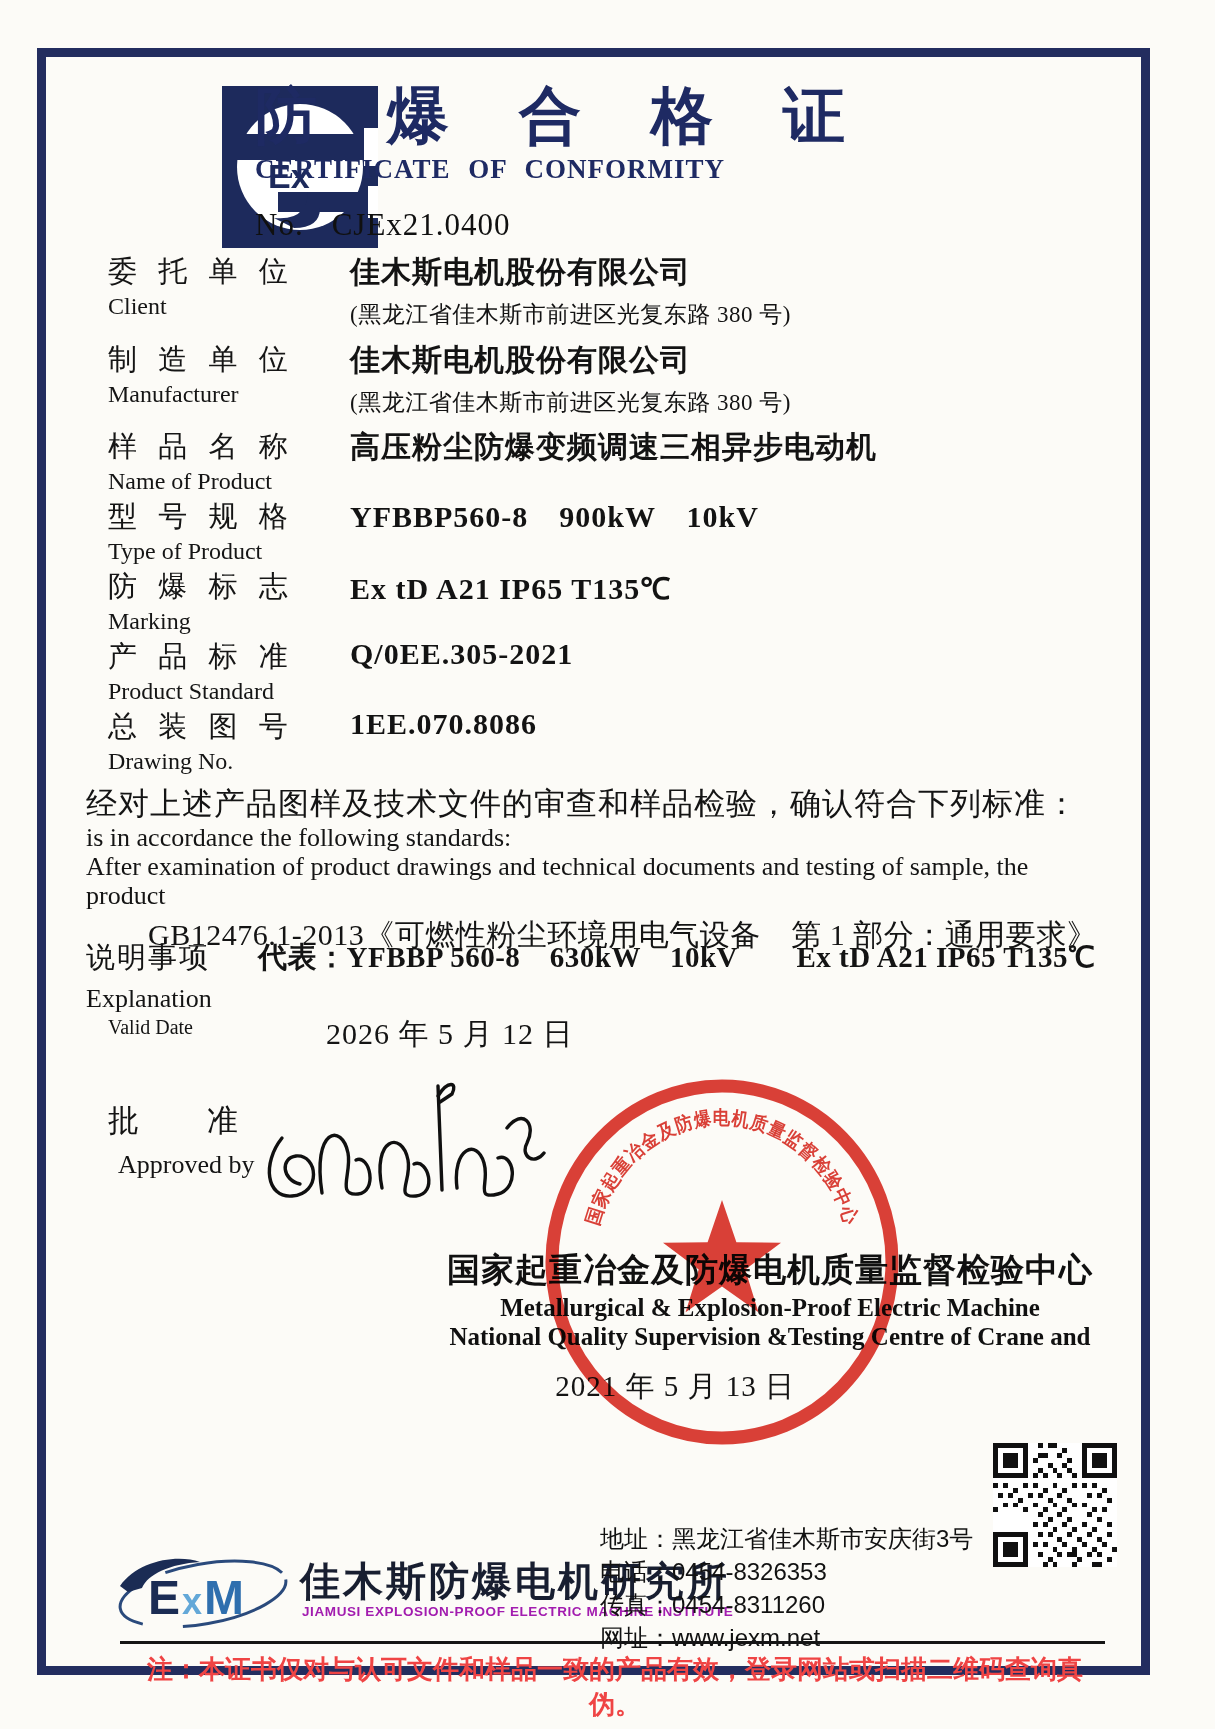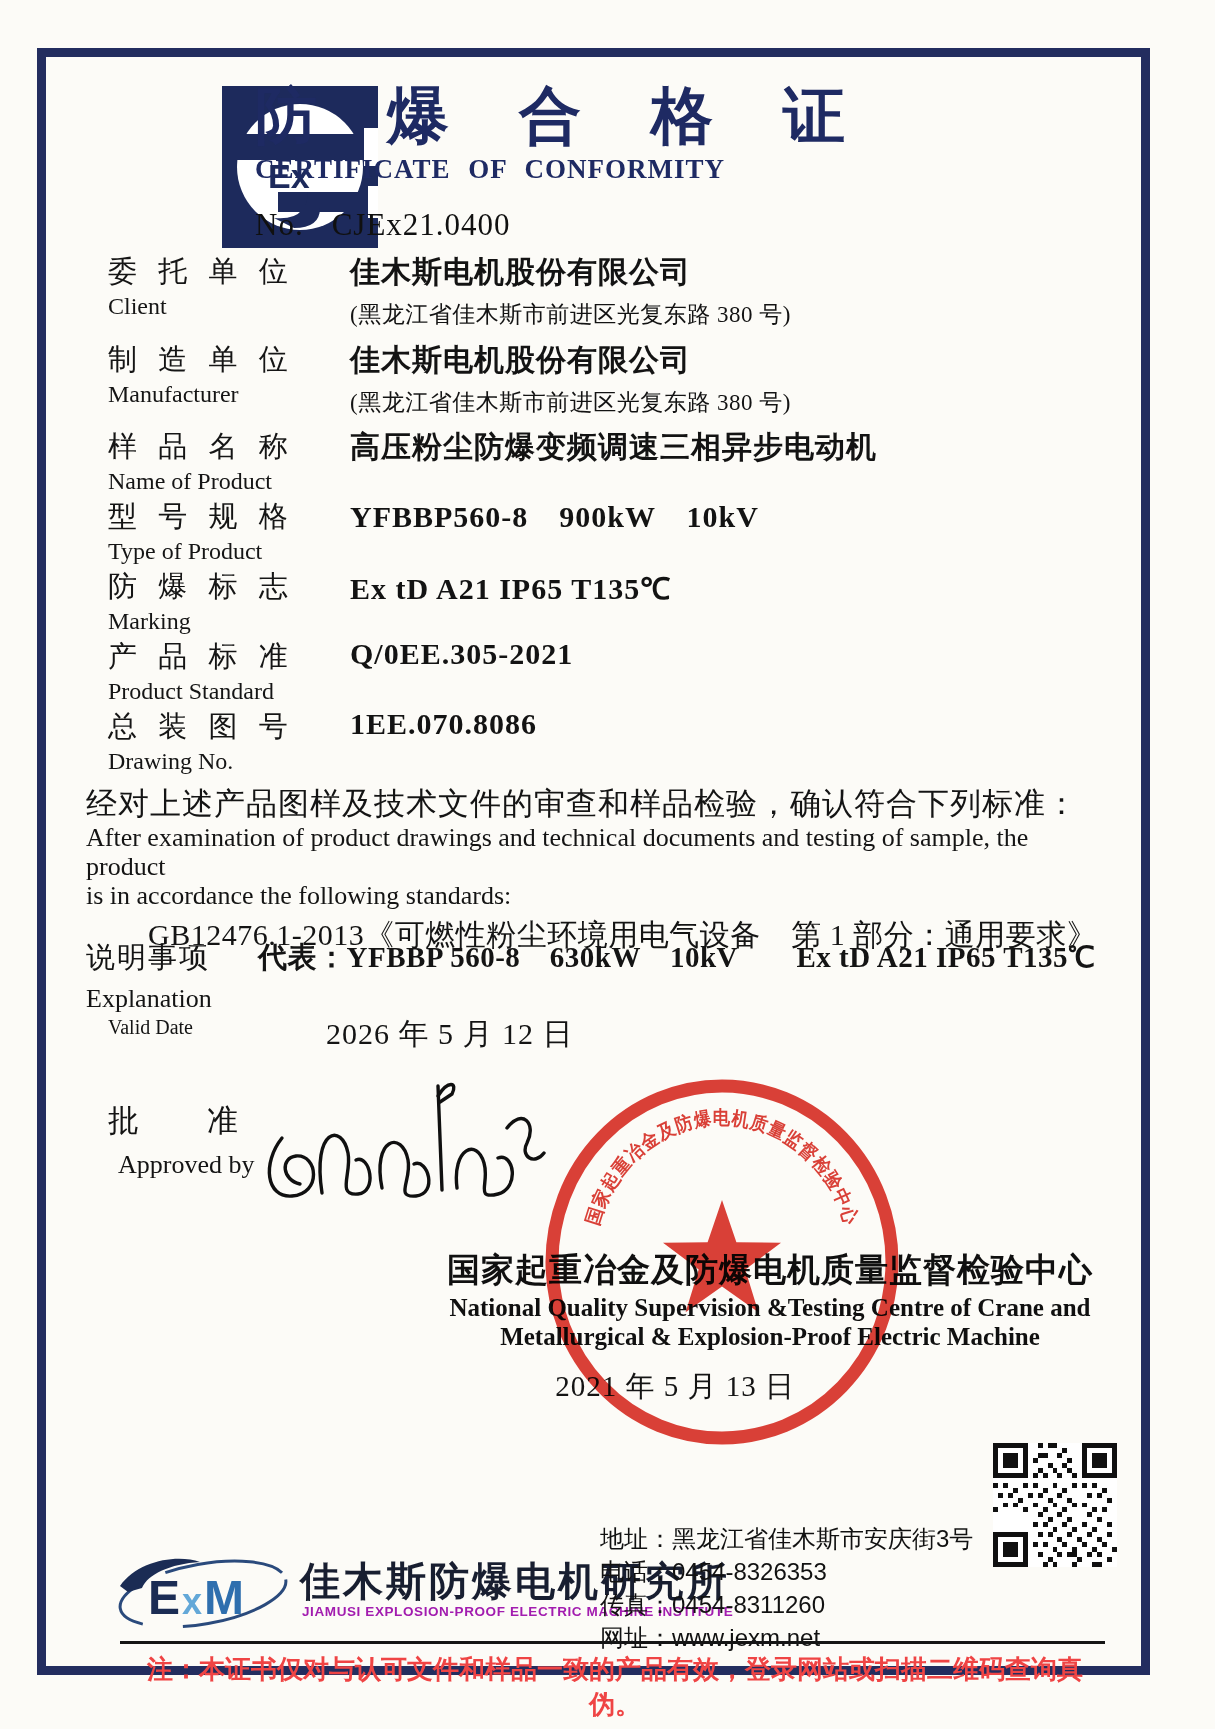--- a/index.html
+++ b/index.html
@@ -158,22 +158,22 @@
       <div class="f-cn">总 装 图 号</div>
       <div class="f-en">Drawing No.</div>
     </div>
     <div class="f-value">
       <div class="f-main">1EE.070.8086</div>
     </div>
   </div>
 
   <div class="statement">
     <div class="st-cn">经对上述产品图样及技术文件的审查和样品检验，确认符合下列标准：</div>
+    <div class="st-en">is in accordance the following standards:</div>
     <div class="st-en">After examination of product drawings and technical documents and testing of sample, the product</div>
-    <div class="st-en">is in accordance the following standards:</div>
     <div class="standards">
       <div>GB12476.1-2013《可燃性粉尘环境用电气设备　第 1 部分：通用要求》</div>
     </div>
   </div>
 
   <div class="explain-row">
     <div>
       <span class="ex-label">说明事项</span><span class="ex-value">代表：YFBBP 560-8　630kW　10kV　　Ex tD A21 IP65 T135℃</span>
     </div>
     <div class="ex-en">Explanation</div>
@@ -197,22 +197,22 @@
         <path d="M186,18 L190,122"></path>
         <path d="M186,28 C196,12 206,14 200,26 L188,34"></path>
         <path d="M205,120 C200,80 225,70 232,95 C238,115 222,132 246,126 C268,120 262,84 246,90"></path>
         <path d="M255,60 C270,40 285,55 275,75 C268,88 282,98 292,85"></path>
       </g>
     </svg>
   </div>
 
   <div class="authority">
     <div class="auth-cn">国家起重冶金及防爆电机质量监督检验中心</div>
+    <div class="auth-en">Metallurgical &amp; Explosion-Proof Electric Machine</div>
     <div class="auth-en">National Quality Supervision &amp;Testing Centre of Crane and</div>
-    <div class="auth-en">Metallurgical &amp; Explosion-Proof Electric Machine</div>
     <div class="issue-date">2021 年 5 月 13 日</div>
   </div>
 
   <div class="seal">
     <svg width="366" height="376" viewBox="0 0 366 376">
       <defs>
         <path id="sealArc" d="M59.4,152.3 A128,138 0 0 1 306.6,152.3" fill="none"></path>
       </defs>
       <ellipse cx="183" cy="188" rx="170" ry="176" fill="none" stroke="#d8261d" stroke-width="13"></ellipse>
       <polygon points="183,126 197.4,168.2 242,168.8 206.3,195.6 219.4,238.2 183,212.5 146.6,238.2 159.7,195.6 124,168.8 168.6,168.2" fill="#d8261d"></polygon>

